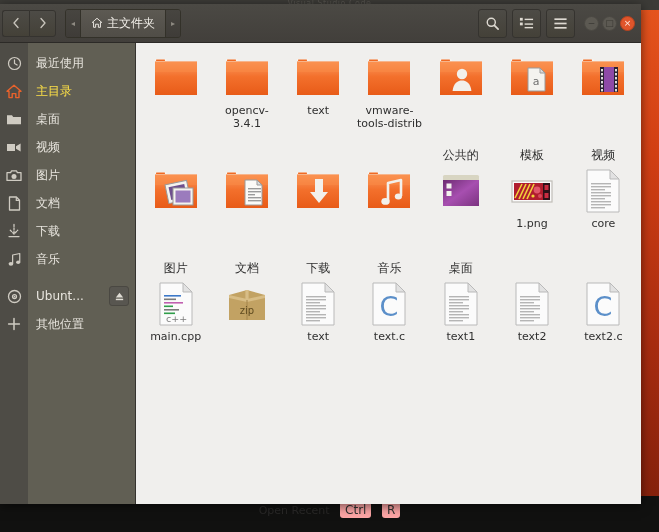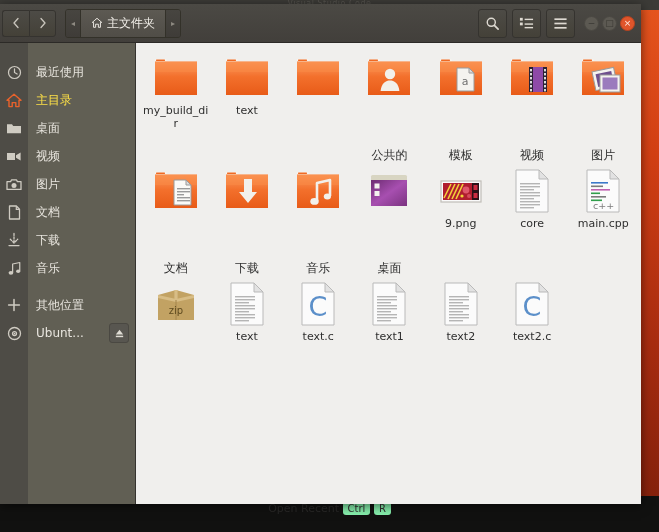--- a/index.html
+++ b/index.html
@@ -33,22 +33,22 @@
   }
   #bg-app-bottom {
     position: absolute; left: 0; bottom: 0; width: 659px; height: 36px;
     background: #111110;
   }
   #bg-app-bottom-text {
     position: absolute; left: 0; top: 6px; width: 659px;
     text-align: center; font-size: 11px; color: #2a2928; white-space: nowrap;
   }
   #bg-app-bottom-text .kbd {
-    display: inline-block; padding: 1px 5px;
-    background: #86efac; border-radius: 3px; color: #323130; font-size: 10px;
+    display: inline-block; margin-left: 7px; padding: 1px 5px;
+    background: #fca5a5; border-radius: 3px; color: #323130; font-size: 12px;
   }
 
   
   #file-window {
     position: absolute; top: 4px; left: 0;
     width: 641px; height: 500px;
     display: flex; flex-direction: column;
     box-shadow: 0 2px 10px rgba(0,0,0,.55);
   }
 
@@ -122,21 +122,21 @@
   .wc.close { background: #e0552b; color: #ffe9e1; border-color: #b8431f; }
 
   
   #win-body { flex: 1 1 auto; display: flex; min-height: 0; }
 
   
   #sidebar {
     width: 135px; flex: 0 0 135px;
     background: #615f54;
     position: relative;
-    padding-top: 15px;
+    padding-top: 6px;
     overflow: hidden;
   }
   #sidebar-icon-col {
     position: absolute; left: 0; top: 0; width: 28px; height: 100%;
     background: #4e4c46;
   }
   .side-item {
     position: relative;
     display: flex; align-items: center;
     height: 28px;
@@ -347,42 +347,42 @@
                   <path d="M6 12.3 L6 3.2 L13.6 1.6 L13.6 10.6" fill="none" stroke="#cfcbc2" stroke-width="1.3" stroke-linejoin="round"></path>
                   <ellipse cx="4.2" cy="12.6" rx="2.5" ry="2" fill="#cfcbc2"></ellipse>
                   <ellipse cx="11.9" cy="10.9" rx="2.2" ry="1.8" fill="#cfcbc2"></ellipse>
                 </svg>
               </span>
               <span class="side-label">音乐</span>
             </div>
             <div class="side-gap"></div>
             <div class="side-item">
               <span class="side-ico">
-                <svg width="14" height="14" viewBox="0 0 14 14">
-                  <path d="M7 1.6 L7 12.4 M1.6 7 L12.4 7" stroke="#cfcbc2" stroke-width="1.5" stroke-linecap="round"></path>
-                </svg>
-              </span>
-              <span class="side-label">其他位置</span>
-            </div>
-            <div class="side-item">
-              <span class="side-ico">
                 <svg width="15" height="15" viewBox="0 0 16 16">
                   <circle cx="8" cy="8" r="6.4" fill="none" stroke="#cfcbc2" stroke-width="1.4"></circle>
                   <circle cx="8" cy="8" r="2.1" fill="none" stroke="#cfcbc2" stroke-width="1.4"></circle>
                   <circle cx="8" cy="8" r="0.9" fill="#cfcbc2"></circle>
                 </svg>
               </span>
               <span class="side-label">Ubunt...</span>
               <span class="eject-btn">
                 <svg width="11" height="11" viewBox="0 0 12 12">
                   <path d="M6 2 L10 7 L2 7 Z" fill="#e0ddd5"></path>
                   <rect x="2" y="8.4" width="8" height="1.6" fill="#e0ddd5"></rect>
                 </svg>
               </span>
             </div>
+            <div class="side-item">
+              <span class="side-ico">
+                <svg width="14" height="14" viewBox="0 0 14 14">
+                  <path d="M7 1.6 L7 12.4 M1.6 7 L12.4 7" stroke="#cfcbc2" stroke-width="1.5" stroke-linecap="round"></path>
+                </svg>
+              </span>
+              <span class="side-label">其他位置</span>
+            </div>
           </div>
       </div>
 
       <div id="file-view">
         <div id="file-grid">
             <div class="file-item">
               <span class="file-icon-wrap">
                 <svg class="ficon" width="46" height="46" viewBox="0 0 46 46">
                   <defs>
                     <linearGradient id="fg" x1="0" y1="0" x2="0" y2="1">
@@ -390,21 +390,38 @@
                       <stop offset=".45" stop-color="#f3702c"></stop>
       <stop offset="1" stop-color="#e85b18"></stop>
                     </linearGradient>
                   </defs>
                   <path d="M2 6 L2 4 L13 4 L14.5 6.6 Z" fill="#f6f4ef"></path>
           <rect x="3" y="4.6" width="9" height="1.4" rx=".4" fill="#ef6a24"></rect>
           <path d="M2 6.6 L44 6.6 L44 40 L2 40 Z" fill="url(#fg)"></path>
           <path d="M2 6.6 L44 6.6 L44 17 L2 17 Z" fill="#fa8b46" opacity=".55"></path>
                 </svg>
               </span>
-              <span class="file-label">my_build_dir</span>
+            </div>
+            <div class="file-item">
+              <span class="file-icon-wrap">
+                <svg class="ficon" width="46" height="46" viewBox="0 0 46 46">
+                  <defs>
+                    <linearGradient id="fg" x1="0" y1="0" x2="0" y2="1">
+      <stop offset="0" stop-color="#fb9a5f"></stop>
+                      <stop offset=".45" stop-color="#f3702c"></stop>
+      <stop offset="1" stop-color="#e85b18"></stop>
+                    </linearGradient>
+                  </defs>
+                  <path d="M2 6 L2 4 L13 4 L14.5 6.6 Z" fill="#f6f4ef"></path>
+          <rect x="3" y="4.6" width="9" height="1.4" rx=".4" fill="#ef6a24"></rect>
+          <path d="M2 6.6 L44 6.6 L44 40 L2 40 Z" fill="url(#fg)"></path>
+          <path d="M2 6.6 L44 6.6 L44 17 L2 17 Z" fill="#fa8b46" opacity=".55"></path>
+                </svg>
+              </span>
+              <span class="file-label">opencv-3.4.1</span>
             </div>
             <div class="file-item">
               <span class="file-icon-wrap">
                 <svg class="ficon" width="46" height="46" viewBox="0 0 46 46">
                   <defs>
                     <linearGradient id="fg" x1="0" y1="0" x2="0" y2="1">
       <stop offset="0" stop-color="#fb9a5f"></stop>
                       <stop offset=".45" stop-color="#f3702c"></stop>
       <stop offset="1" stop-color="#e85b18"></stop>
                     </linearGradient>
@@ -426,20 +443,21 @@
                       <stop offset=".45" stop-color="#f3702c"></stop>
       <stop offset="1" stop-color="#e85b18"></stop>
                     </linearGradient>
                   </defs>
                   <path d="M2 6 L2 4 L13 4 L14.5 6.6 Z" fill="#f6f4ef"></path>
           <rect x="3" y="4.6" width="9" height="1.4" rx=".4" fill="#ef6a24"></rect>
           <path d="M2 6.6 L44 6.6 L44 40 L2 40 Z" fill="url(#fg)"></path>
           <path d="M2 6.6 L44 6.6 L44 17 L2 17 Z" fill="#fa8b46" opacity=".55"></path>
                 </svg>
               </span>
+              <span class="file-label">vmware-tools-distrib</span>
             </div>
             <div class="file-item cjk">
               <span class="file-icon-wrap">
                 <svg class="ficon" width="46" height="46" viewBox="0 0 46 46">
                   <defs>
                     <linearGradient id="fg" x1="0" y1="0" x2="0" y2="1">
       <stop offset="0" stop-color="#fb9a5f"></stop>
                       <stop offset=".45" stop-color="#f3702c"></stop>
       <stop offset="1" stop-color="#e85b18"></stop>
                     </linearGradient>
@@ -627,21 +645,21 @@
                     <line x1="18" y1="31" x2="25" y2="16"></line>
          </g>
          <circle cx="28" cy="22" r="3.4" fill="#e0566a"></circle>
          <circle cx="24" cy="28" r="1.6" fill="#f2d23a"></circle>
          <circle cx="31" cy="28" r="2" fill="#d8485c"></circle>
          <rect x="34" y="15" width="7" height="17" fill="#2c1118"></rect>
          <rect x="35.5" y="17" width="4" height="5" fill="#c92c41"></rect>
          <rect x="35.5" y="25" width="4" height="5" fill="#c92c41"></rect>
                 </svg>
               </span>
-              <span class="file-label">9.png</span>
+              <span class="file-label">1.png</span>
             </div>
             <div class="file-item">
               <span class="file-icon-wrap">
                 <svg class="ficon" width="46" height="46" viewBox="0 0 46 46">
                   <path d="M7 2 L30 2 L39 11 L39 44 L7 44 Z" fill="#fbfbfb" stroke="#b9b9b9" stroke-width="1"></path>
           <path d="M30 2 L30 11 L39 11 Z" fill="#e2e2e2" stroke="#b9b9b9" stroke-width="1"></path>
          <rect x="11" y="15" width="20" height="1.4" fill="#b5b5b5"></rect>
                   <rect x="11" y="18" width="20" height="1.4" fill="#b5b5b5"></rect>
                   <rect x="11" y="21" width="14" height="1.4" fill="#b5b5b5"></rect>
                   <rect x="11" y="24" width="20" height="1.4" fill="#b5b5b5"></rect>

